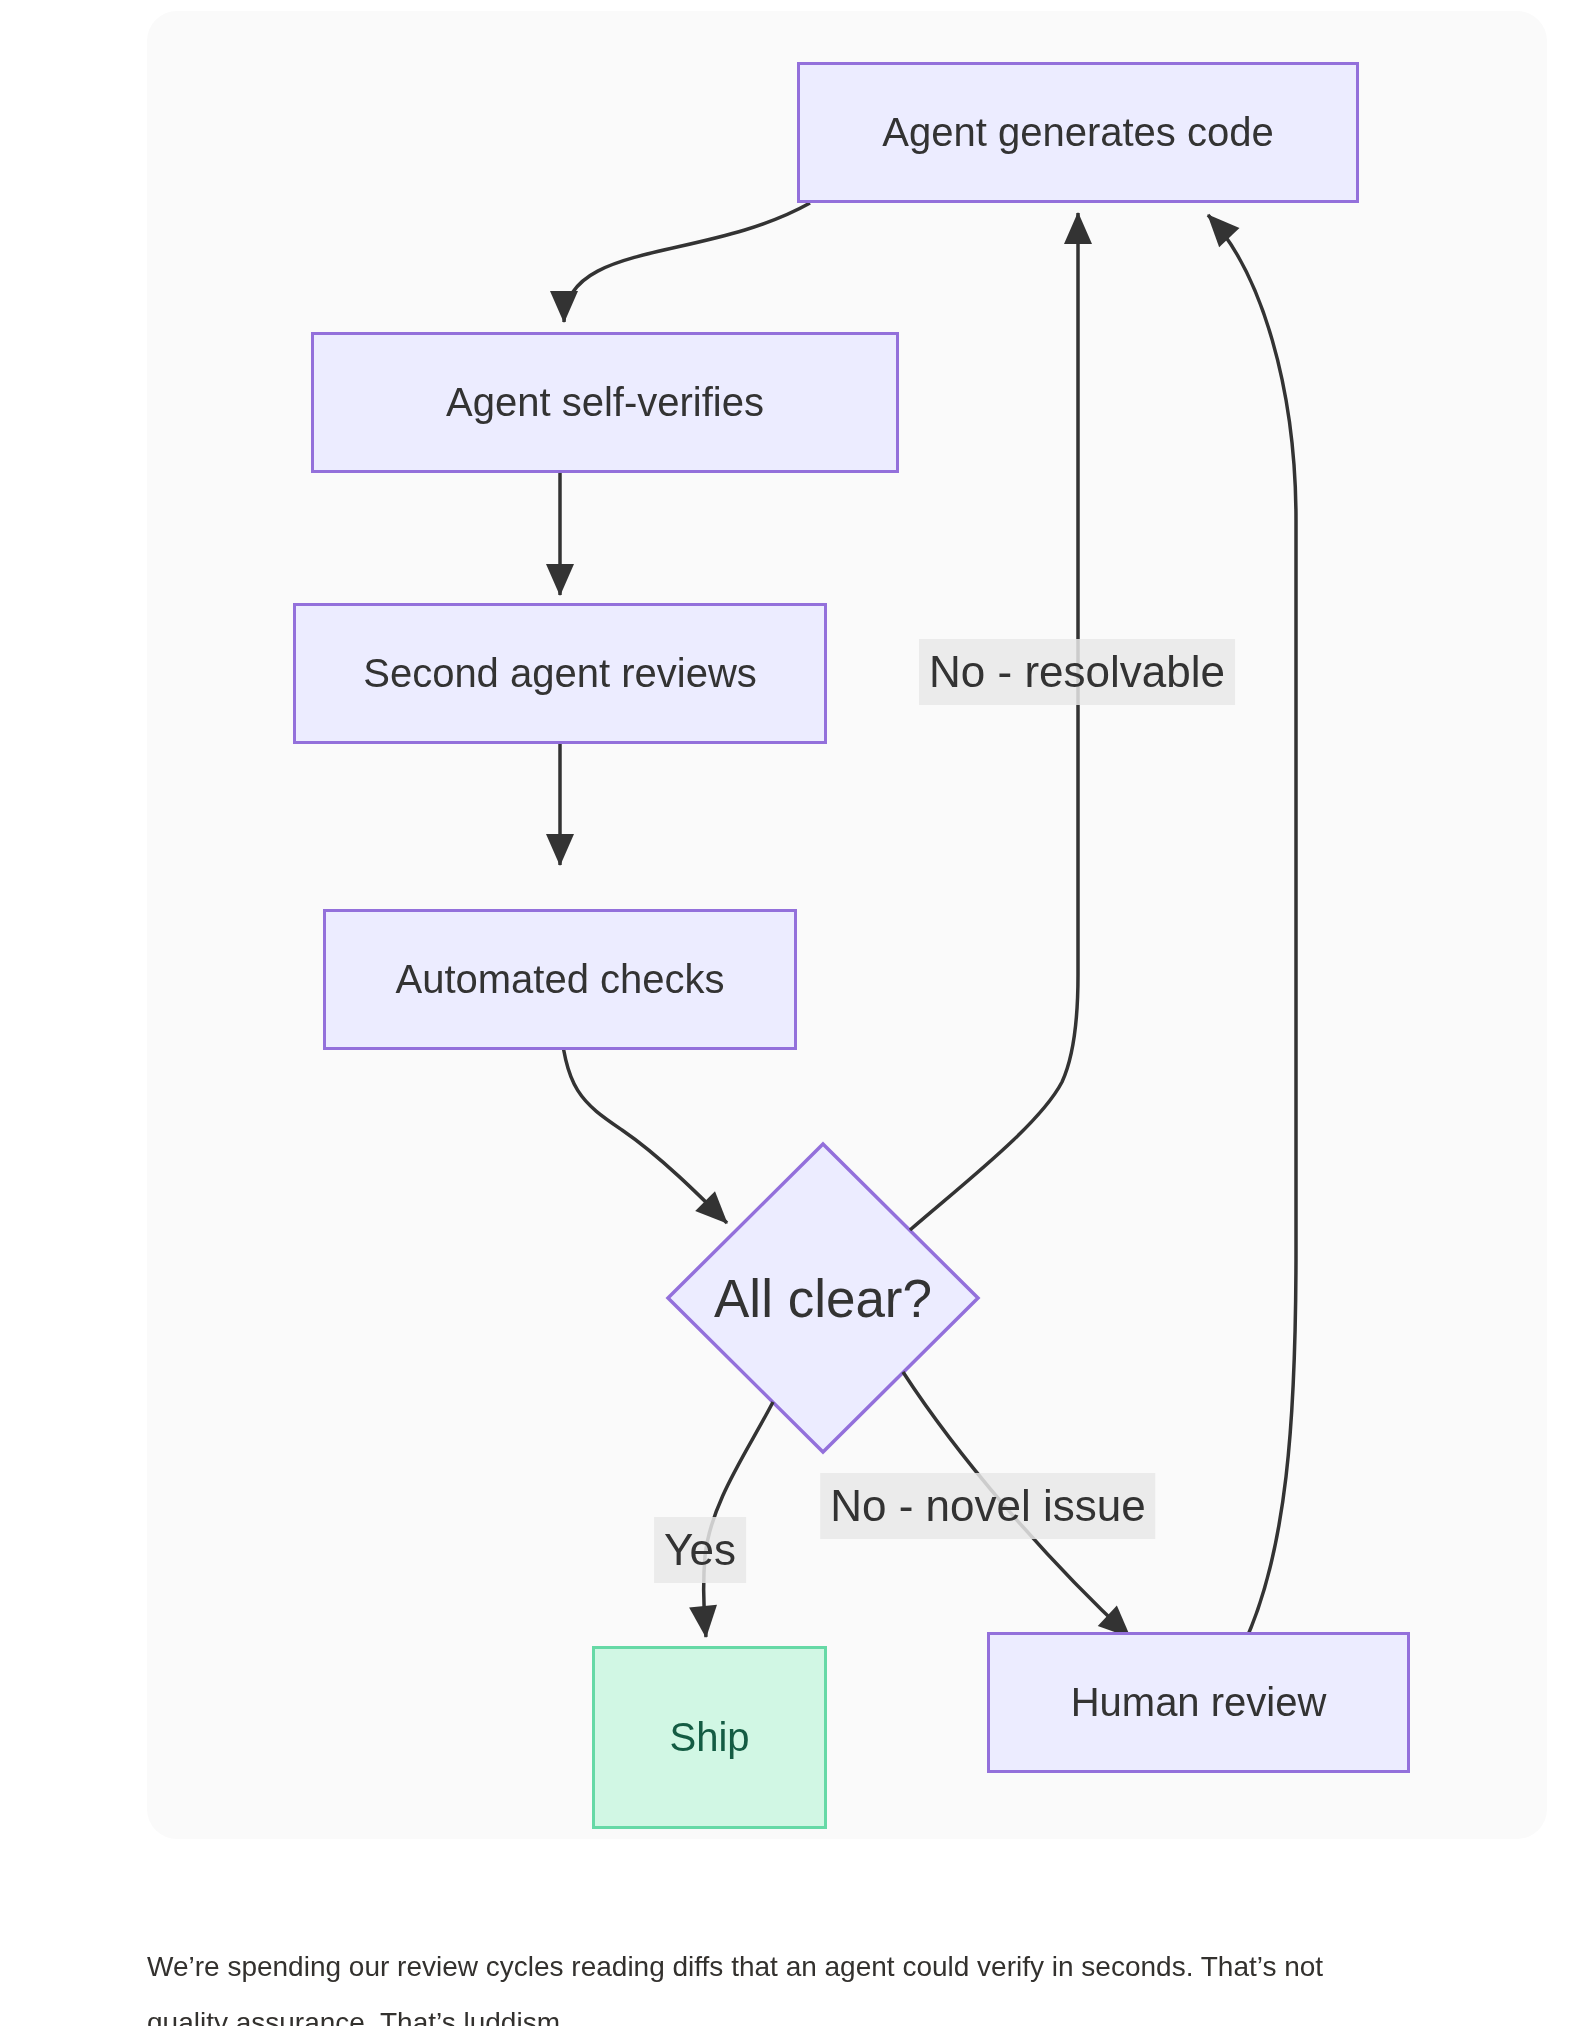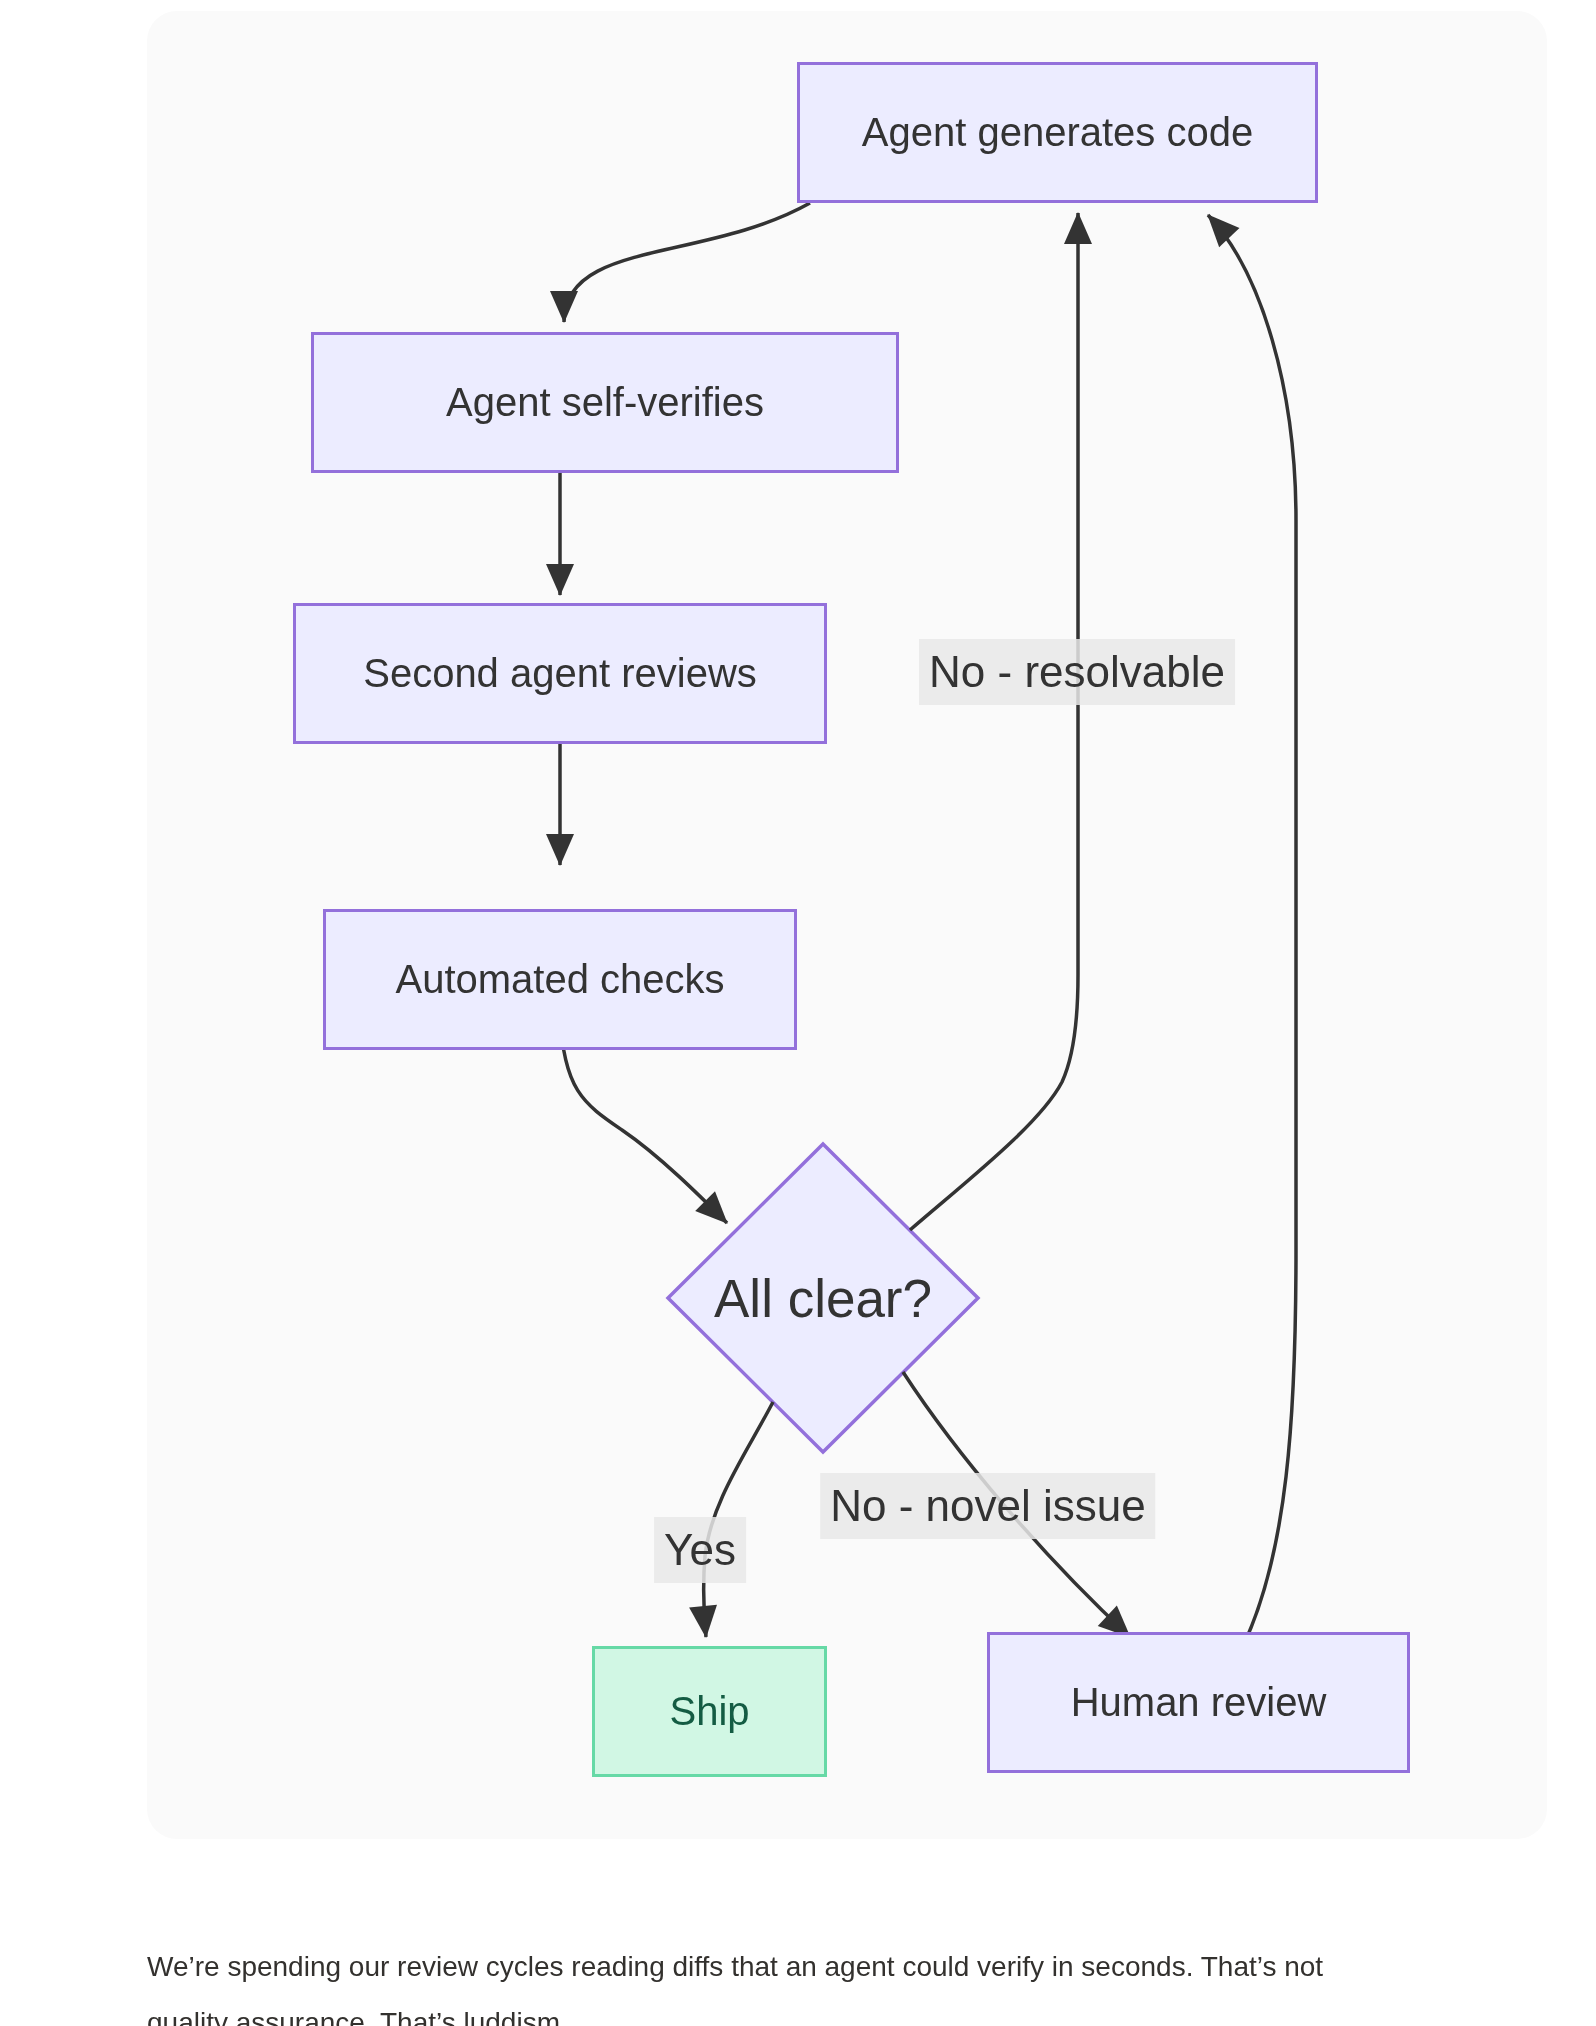--- a/index.html
+++ b/index.html
@@ -89,31 +89,31 @@
 
   <path class="edge" d="M 910 1230 C 968 1180, 1040 1124, 1062 1082 C 1074 1056, 1078 1020, 1078 975 L 1078 213" marker-end="url(#arrow)"></path>
 
   <path class="edge" d="M 773 1402 C 747 1452, 711 1502, 705 1556 C 702 1592, 704 1616, 706 1637" marker-end="url(#arrow)"></path>
 
   <path class="edge" d="M 903 1372 C 957 1455, 1042 1555, 1130 1637" marker-end="url(#arrow)"></path>
 
   <path class="edge" d="M 1243 1646 C 1287 1553, 1296 1420, 1296 1250 L 1296 520 C 1296 390, 1262 272, 1208 215" marker-end="url(#arrow)"></path>
 </svg>
 
-<div class="node" style="left:797px; top:62px; width:521px; height:141px;">Agent generates code</div>
+<div class="node" style="left:797px; top:62px; width:562px; height:141px;">Agent generates code</div>
 
 <div class="node" style="left:311px; top:332px; width:588px; height:141px;">Agent self-verifies</div>
 
 <div class="node" style="left:293px; top:603px; width:534px; height:141px;">Second agent reviews</div>
 
 <div class="node" style="left:323px; top:873px; width:474px; height:141px;margin-top:36px;">Automated checks</div>
 
 <div class="diamond-label" style="left:668px; top:1144px; width:310px; height:308px;">All clear?</div>
 
-<div class="node ship-node" style="left:592px; top:1646px; width:235px; height:131px;">Ship</div>
+<div class="node ship-node" style="left:592px; top:1646px; width:235px; height:183px;">Ship</div>
 
 <div class="node" style="left:987px; top:1632px; width:423px; height:141px;">Human review</div>
 
 <div class="edge-label" style="left:1077px; top:672px;">No - resolvable</div>
 
 <div class="edge-label" style="left:700px; top:1550px;text-align:center;">Yes</div>
 
 <div class="edge-label" style="left:988px; top:1506px;">No - novel issue</div>
 
 <p class="caption">

